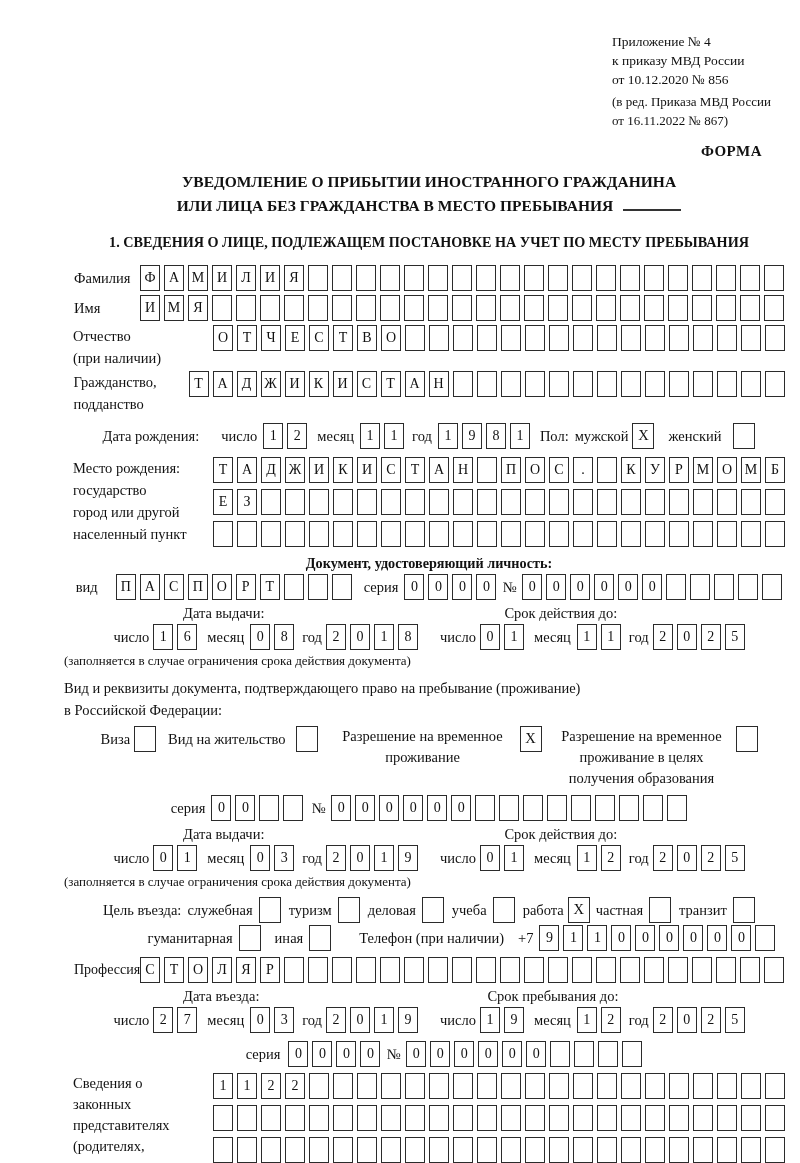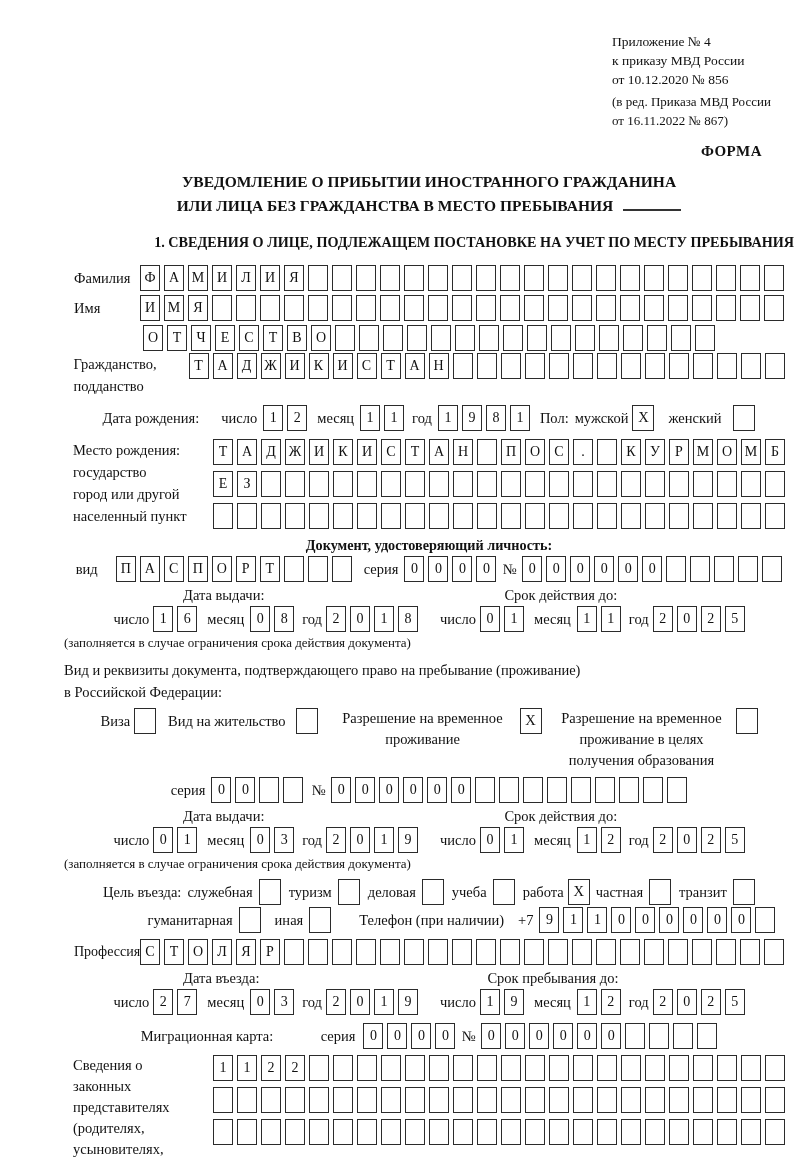--- a/index.html
+++ b/index.html
@@ -3,21 +3,21 @@
 <meta charset="utf-8">
 <style>
   html,body{margin:0;padding:0;background:#fff;}
   body{width:800px;height:1163px;overflow:hidden;font-family:"Liberation Serif",serif;color:#111;}
   .page{box-sizing:border-box;width:800px;height:1163px;padding:32px 6px 0 64px;}
   .hdr{margin-left:548px;font-size:13.5px;line-height:1.42;}
   .hdr2{margin-left:548px;font-size:13px;line-height:1.45;margin-top:4px;}
   .forma{font-weight:bold;font-size:15px;text-align:right;margin:12px 32px 0 0;letter-spacing:.5px;}
   .title{font-weight:bold;text-align:center;font-size:15.5px;line-height:1.55;margin-top:10px;}
   .blank{display:inline-block;width:58px;border-bottom:2px solid #333;height:13px;margin-left:10px;}
-  .sec{font-weight:bold;text-align:right;font-size:14.2px;margin-top:16px;}
+  .sec{font-weight:bold;text-align:center;font-size:14.2px;margin-top:16px;}
   .row{display:flex;align-items:flex-start;margin-top:4px;justify-content:center;}
   .vc{align-items:center;}
   .lbl{font-size:14.5px;line-height:26px;white-space:nowrap;}
   .lblblock{font-size:14.5px;line-height:22px;}
   .w66{width:66px;flex:0 0 66px;}
   .w115{width:115px;flex:0 0 115px;}
   .w140{width:140px;flex:0 0 140px;}
   .cells{display:flex;gap:4px;flex:0 0 auto;}
   .cell{width:20px;height:26px;box-sizing:border-box;border:1.5px solid #2b2b2b;text-align:center;font-size:14px;line-height:23px;flex:0 0 auto;}
   .checkbox{width:22px;height:26px;box-sizing:border-box;border:1.6px solid #2b2b2b;display:inline-block;text-align:center;font-size:14.5px;line-height:23px;flex:0 0 auto;}
@@ -118,20 +118,24 @@
         <span class="cell"></span>
         <span class="cell"></span>
         <span class="cell"></span>
         <span class="cell"></span>
         <span class="cell"></span>
         <span class="cell"></span>
       </div>
   </div>
 
   <div class="row">
+    <div class="lblblock w140">
+      <div>Отчество</div>
+      <div>(при наличии)</div>
+    </div>
     <div class="cells">
         <span class="cell">О</span>
         <span class="cell">Т</span>
         <span class="cell">Ч</span>
         <span class="cell">Е</span>
         <span class="cell">С</span>
         <span class="cell">Т</span>
         <span class="cell">В</span>
         <span class="cell">О</span>
         <span class="cell"></span>
@@ -577,21 +581,20 @@
     <span class="lbl ml8">год</span>
     <span class="cells ml4">
         <span class="cell">2</span>
         <span class="cell">0</span>
         <span class="cell">2</span>
         <span class="cell">5</span>
       </span>
   </div>
 
   <div class="row vc mt8">
-    <span class="lbl" style="width:150px;flex:0 0 150px;">Миграционная карта:</span>
     <span class="lbl ml30">серия</span>
     <span class="cells ml8">
         <span class="cell">0</span>
         <span class="cell">0</span>
         <span class="cell">0</span>
         <span class="cell">0</span>
       </span>
     <span class="lbl ml6">№</span>
     <span class="cells ml6">
         <span class="cell">0</span>

